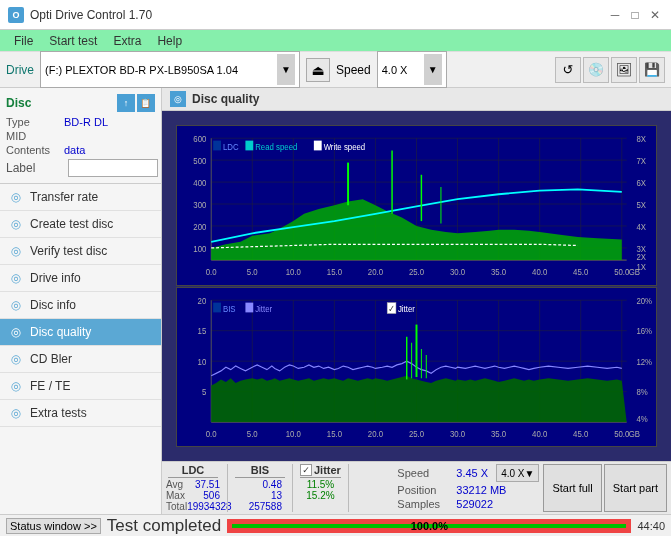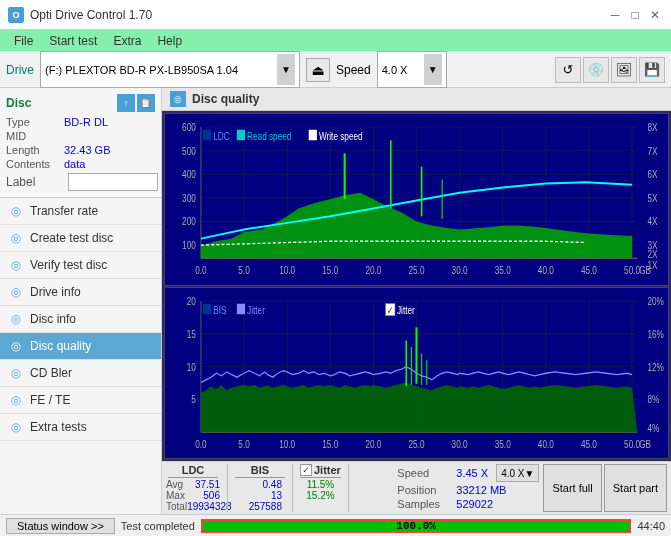--- a/index.html
+++ b/index.html
@@ -53,27 +53,27 @@
     .nav-icon { width: 16px; height: 16px; display: flex; align-items: center; justify-content: center; font-size: 12px; color: #5ba8d4; flex-shrink: 0; }
     .nav-item.active .nav-icon { color: white; }
 
     
     .content-area { flex: 1; display: flex; flex-direction: column; background: #2b2b6b; }
     .disc-quality-header { background: #e8e8e8; padding: 3px 8px; display: flex; align-items: center; gap: 6px; border-bottom: 1px solid #ccc; }
     .dq-title-icon { width: 16px; height: 16px; background: #4a9fd4; display: flex; align-items: center; justify-content: center; color: white; font-size: 9px; }
     .dq-title { font-size: 12px; font-weight: bold; color: #333; }
 
     
-    .charts-area { flex: 1; display: flex; flex-direction: column; padding: 2px; gap: 1px; }
+    .charts-area { flex: 1; display: flex; flex-direction: column; padding: 14px; gap: 1px; }
     .chart-container { flex: 1; background: #000080; border: 1px solid #444; position: relative; }
     .start-btn { background: #e0e0e0; border: 1px solid #999; padding: 2px 8px; cursor: pointer; font-size: 11px; }
 
     .status-bar { display: flex; align-items: center; padding: 2px 6px; border-top: 1px solid #ccc; height: 22px; gap: 6px; }
-    .status-btn { background: #e0e0e0; border: 1px solid #aaa; padding: 1px 10px; font-size: 11px; cursor: pointer; white-space: nowrap; }
-    .progress-bar-container { flex: 1; height: 14px; background: #8b5cf6; border: 2px solid #ef4444; position: relative; font-family: Liberation Mono, monospace; }
+    .status-btn { background: #e0e0e0; border: 1px solid #aaa; padding: 1px 3px; font-size: 11px; cursor: pointer; white-space: nowrap; }
+    .progress-bar-container { flex: 1; height: 14px; background: #8b5cf6; border: 5px solid #ef4444; position: relative; }
     .progress-bar-fill { height: 100%; background: #00c000; }
     .progress-text { position: absolute; top: 0; left: 0; right: 0; bottom: 0; display: flex; align-items: center; justify-content: center; font-size: 11px; color: #000; font-weight: bold; }
     .time-text { font-size: 11px; color: #333; white-space: nowrap; }
 
     .bottom-stats-area { display: flex; align-items: stretch; background: #e8e8e8; border-top: 1px solid #ccc; padding: 2px 4px; gap: 4px; }
     .stat-group { display: flex; flex-direction: column; align-items: center; }
     .stat-group-header { font-weight: bold; font-size: 11px; color: #333; border-bottom: 1px solid #999; padding-bottom: 1px; margin-bottom: 1px; min-width: 50px; text-align: center; }
     .stat-blue { color: #0000cc; }
     .vert-div { width: 1px; background: #bbb; margin: 0 3px; }
     .checkbox-icon { width: 12px; height: 12px; background: white; border: 1px solid #999; display: flex; align-items: center; justify-content: center; font-size: 9px; color: #333; }
@@ -137,24 +137,20 @@
           <div class="disc-icon-btn">↑</div>
           <div class="disc-icon-btn">📋</div>
         </div>
       </div>
       <div class="disc-info-row">
         <span class="disc-info-label">Type</span>
         <span class="disc-info-value">BD-R DL</span>
       </div>
       <div class="disc-info-row">
         <span class="disc-info-label">MID</span>
-      </div>
-      <div class="disc-info-row">
-        <span class="disc-info-label">Length</span>
-        <span class="disc-info-value">32.43 GB</span>
       </div>
       <div class="disc-info-row">
         <span class="disc-info-label">Contents</span>
         <span class="disc-info-value">data</span>
       </div>
       <div class="disc-label-row">
         <span class="disc-info-label">Label</span>
         <input class="disc-label-input" type="text" style="">
         <div class="disc-label-icon">🔍</div>
       </div>
@@ -433,19 +429,19 @@
       <div class="start-btns">
         <button class="start-btn">Start full</button>
         <button class="start-btn">Start part</button>
       </div>
     </div>
   </div>
 </div>
 
 <div class="status-bar">
   <button class="status-btn">Status window &gt;&gt;</button>
-  <span style="font-size:11px; color:#333;">Test completed</span>
+  <span style="font-size:17px; color:#333;">Test completed</span>
   <div class="progress-bar-container">
     <div class="progress-bar-fill" style="width: 100%;"></div>
     <div class="progress-text">100.0%</div>
   </div>
   <span class="time-text">44:40</span>
 </div>
 
 </body></html>

